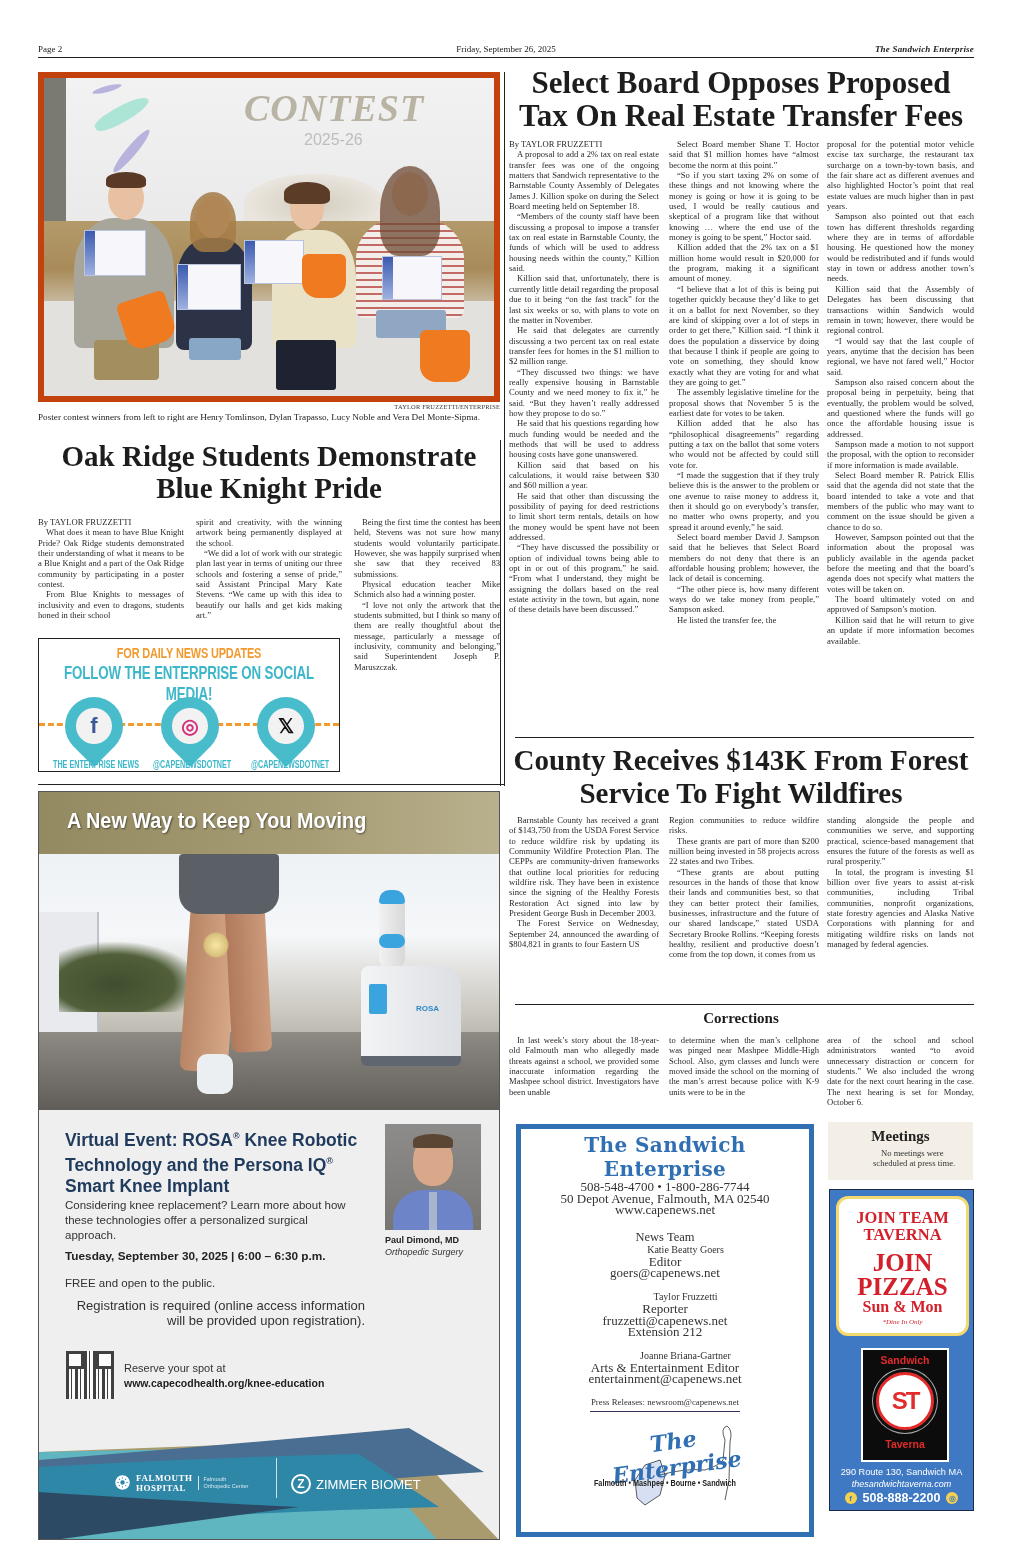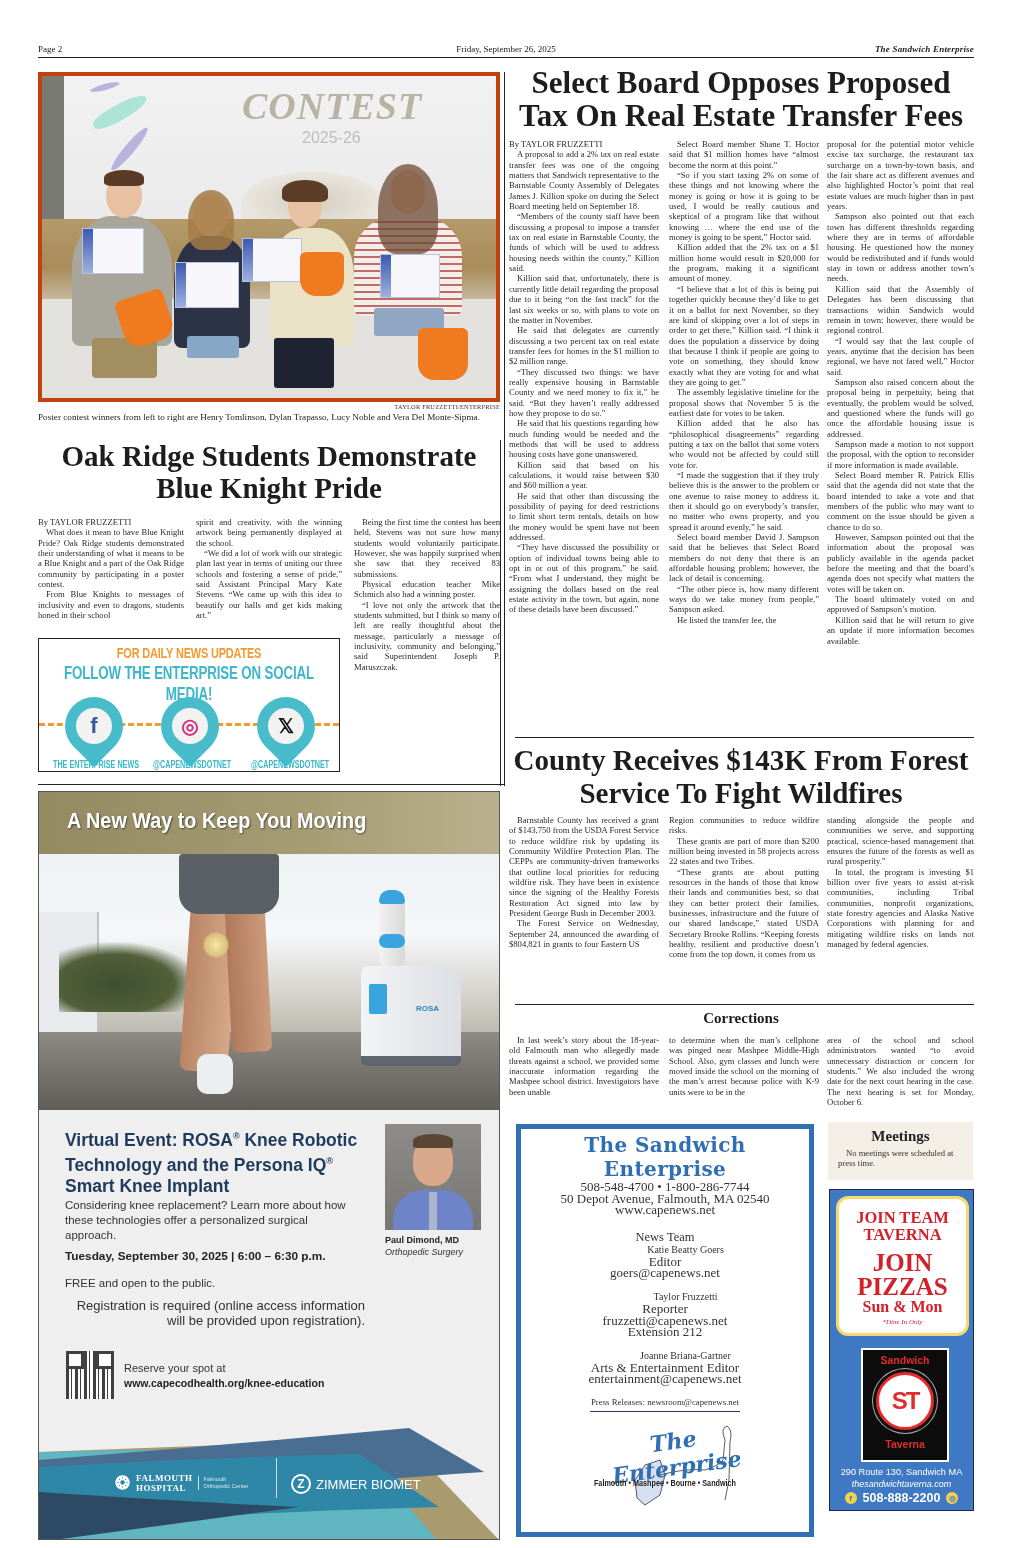--- a/index.html
+++ b/index.html
@@ -15,21 +15,21 @@
   
   .col { position: absolute; font-family: "Liberation Serif", serif; font-size: 8.6px; line-height: 10.35px; color: #2a2a2a; text-align: justify; hyphens: auto; }
   .col p { text-indent: 8px; }
   .col p.by { text-indent: 0; }
 
   .headline { position: absolute; font-family: "Liberation Serif", serif; font-weight: bold; color: #1d1d1d; text-align: center; line-height: 1.05; }
 
   .rule { position: absolute; background: #222; }
 
   
-  .photo { position: absolute; left: 38px; top: 72px; width: 462px; height: 330px; border: 4px solid #c2410c; overflow: hidden; background: #d9d6cf; }
+  .photo { position: absolute; left: 38px; top: 72px; width: 462px; height: 330px; border: 6px solid #c2410c; overflow: hidden; background: #d9d6cf; }
   .photo .screen { position: absolute; left: 22px; top: 0; width: 440px; height: 143px; background: linear-gradient(180deg,#f2f2f2 0%,#eaeaea 100%); }
   .photo .wall { position: absolute; left: 0; top: 0; width: 22px; height: 330px; background: #7b7a72; }
   .photo .contest { position: absolute; left: 200px; top: 8px; font-family: "Liberation Serif", serif; font-style: italic; font-weight: bold; font-size: 38px; color: #b9b3a4; letter-spacing: 1px; }
   .photo .year { position: absolute; left: 260px; top: 53px; font-family: "Liberation Sans", sans-serif; font-size: 16px; color: #bdbdbd; }
   .photo .brush1 { position: absolute; left: 48px; top: 28px; width: 60px; height: 16px; background: #9be1cf; border-radius: 40% 60% 50% 50%; transform: rotate(-30deg); opacity: .8; }
   .photo .brush2 { position: absolute; left: 60px; top: 68px; width: 55px; height: 10px; background: #a9a4d8; border-radius: 50%; transform: rotate(-50deg); opacity: .8; }
   .photo .brush3 { position: absolute; left: 48px; top: 8px; width: 30px; height: 6px; background: #a9a4d8; border-radius: 50%; transform: rotate(-15deg); opacity: .8; }
   .photo .mound { position: absolute; left: 200px; top: 96px; width: 140px; height: 60px; background: radial-gradient(ellipse at center,#d3cdbd 0%,#eae6df 70%); border-radius: 50% 50% 0 0; }
   .photo .ledge { position: absolute; left: 0; top: 143px; width: 462px; height: 80px; background: linear-gradient(180deg,#b49a6b 0%,#a88b59 60%,#c6b79c 100%); }
   .photo .floor { position: absolute; left: 0; top: 223px; width: 462px; height: 107px; background: #e3e1dd; }
@@ -114,21 +114,21 @@
   .masthead-box .gap { height: 12px; }
   .masthead-box .press { font-size: 8.8px; margin-top: 12px; }
   .masthead-box .hr { width: 150px; height: 1px; background: #3b2f5a; margin: 4px auto 0; }
   .masthead-box .logo { position: relative; width: 180px; height: 100px; margin: 0 auto; }
   .masthead-box .logo .capecod { position: absolute; left: 30px; top: 8px; width: 150px; height: 90px; }
   .masthead-box .logo .ent { position: absolute; left: 20px; top: 16px; font-family: "DejaVu Serif", serif; font-style: italic; font-weight: bold; font-size: 22px; color: #2f6fb2; transform: rotate(-8deg); }
   .masthead-box .logo .towns { position: absolute; left: 0; right: 0; top: 66px; font-family: "Liberation Sans", sans-serif; font-weight: bold; font-size: 8.5px; color: #222; transform: scaleX(.85); }
 
   .meetings { position: absolute; left: 828px; top: 1122px; width: 145px; height: 58px; background: #f3eee6; text-align: center; }
   .meetings .t { font-family: "Liberation Serif", serif; font-weight: bold; font-size: 15px; margin-top: 6px; color: #222; }
-  .meetings .b { font-family: "Liberation Serif", serif; font-size: 8.6px; line-height: 10px; text-align: left; padding: 3px 10px 0; color: #333; text-indent: 8px; }
+  .meetings .b { font-family: "Liberation Serif", serif; font-size: 8.6px; line-height: 10px; text-align: left; padding: 3px 10px 0; color: #333; text-indent: 8px; margin-left: 35px; }
 
   .taverna { position: absolute; left: 829px; top: 1189px; width: 145px; height: 322px; background: #4079c3; border: 1px solid #1c2a44; }
   .taverna .card { position: absolute; left: 6px; top: 6px; width: 133px; height: 140px; background: #fff; border: 3px solid #f4d96f; border-radius: 12px; text-align: center; color: #d3202a; font-family: "Liberation Serif", serif; font-weight: bold; }
   .taverna .j1 { font-size: 16.5px; line-height: 17px; margin-top: 10px; }
   .taverna .j2 { font-size: 25px; line-height: 24px; margin-top: 8px; }
   .taverna .j3 { font-size: 16px; line-height: 16px; }
   .taverna .dine { font-family: "Liberation Serif", serif; font-style: italic; font-weight: normal; font-size: 7px; margin-top: 3px; color: #d3202a; }
   .taverna .logo { position: absolute; left: 31px; top: 158px; width: 88px; height: 114px; background: #0c0c0c; border: 2px solid #fff; text-align: center; }
   .taverna .logo .s { font-family: "Liberation Sans", sans-serif; font-weight: bold; font-size: 10.5px; color: #e32b2b; margin-top: 4px; }
   .taverna .logo .ring { width: 58px; height: 58px; margin: 6px auto 0; border-radius: 50%; border: 3px solid #e32b2b; background: #fff; display: flex; align-items: center; justify-content: center; box-shadow: 0 0 0 3px #111, 0 0 0 4px #aaa; }
@@ -198,21 +198,21 @@
   <p>What does it mean to have Blue Knight Pride? Oak Ridge students demonstrated their understanding of what it means to be a Blue Knight and a part of the Oak Ridge community by participating in a poster contest.</p>
   <p>From Blue Knights to messages of inclusivity and even to dragons, students honed in their school</p>
 </div>
 <div class="col" style="left:196px;top:517px;width:146px;">
   <p class="by">spirit and creativity, with the winning artwork being permanently displayed at the school.</p>
   <p>“We did a lot of work with our strategic plan last year in terms of uniting our three schools and fostering a sense of pride,” said Assistant Principal Mary Kate Stevens. “We came up with this idea to beautify our halls and get kids making art.”</p>
 </div>
 <div class="col" style="left:354px;top:517px;width:146px;">
   <p>Being the first time the contest has been held, Stevens was not sure how many students would voluntarily participate. However, she was happily surprised when she saw that they received 83 submissions.</p>
   <p>Physical education teacher Mike Schmich also had a winning poster.</p>
-  <p>“I love not only the artwork that the students submitted, but I think so many of left are really thoughtful about the message, particularly a message of inclusivity, community and belonging,” said Superintendent Joseph P. Maruszczak.</p>
+  <p>“I love not only the artwork that the students submitted, but I think so many of them are really thoughtful about the message, particularly a message of inclusivity, community and belonging,” said Superintendent Joseph P. Maruszczak.</p>
 </div>
 
 <div class="social">
   <div class="l1">FOR DAILY NEWS UPDATES</div>
   <div class="l2">FOLLOW THE ENTERPRISE ON SOCIAL MEDIA!</div>
   <div class="dash"></div>
 
   <div class="pin" style="left:26px;">
     <div class="in">
         <span style="color:#3b5998;font-size:22px;">f</span>

